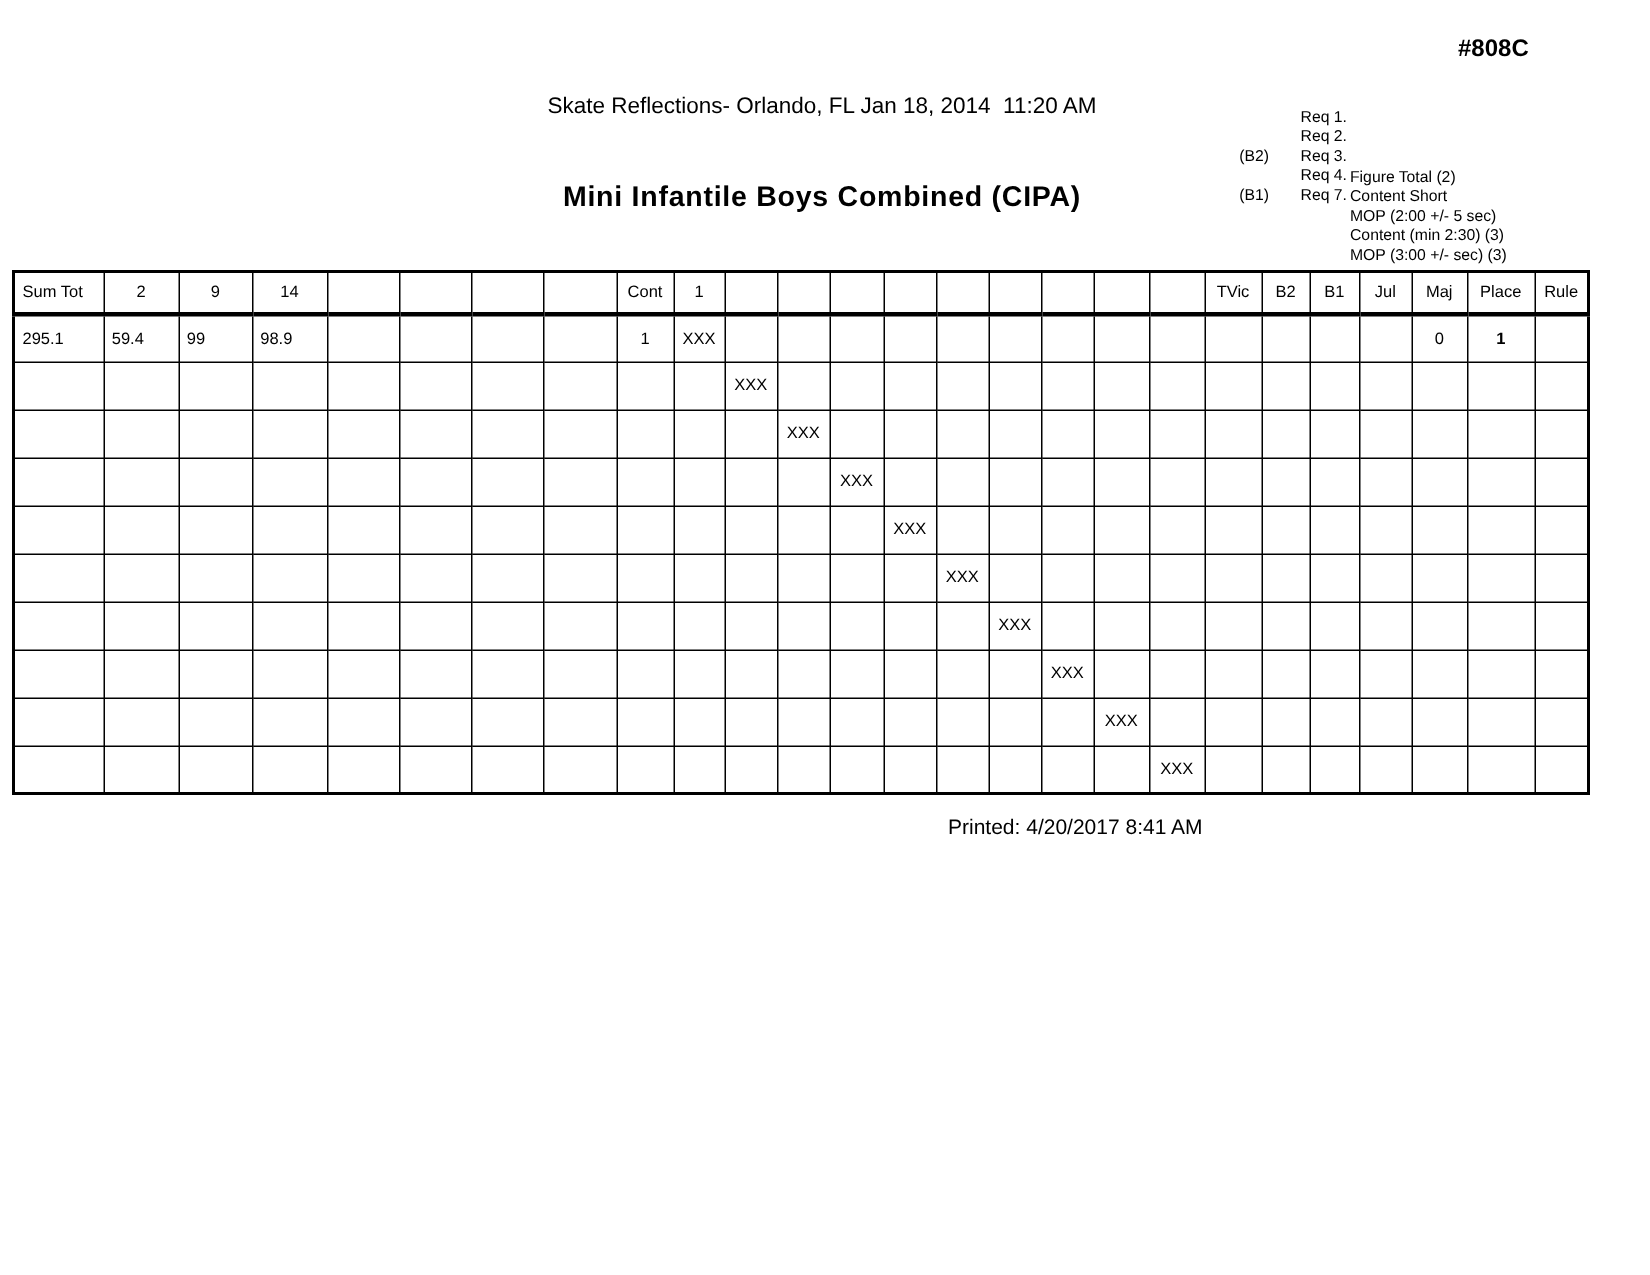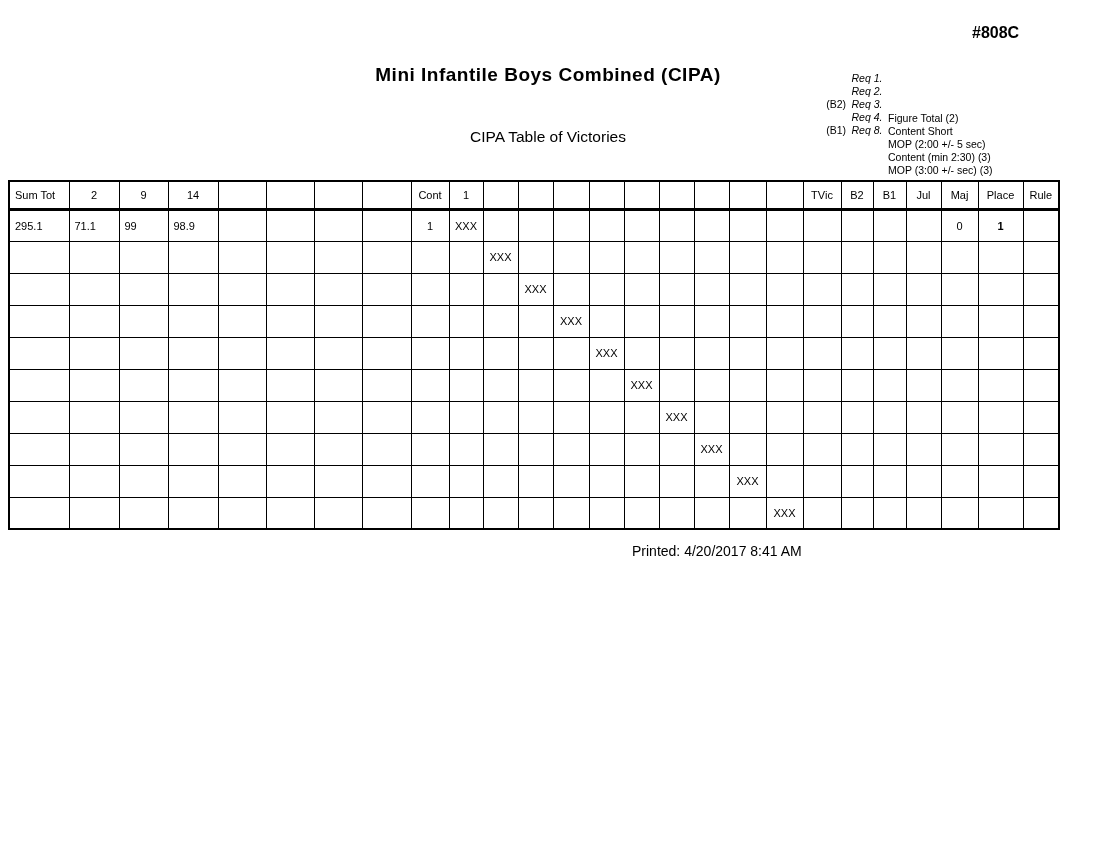--- a/index.html
+++ b/index.html
@@ -28,21 +28,21 @@
   
   .event-number {
     left: 972px; top: 24px;
     font-size: 16px; font-weight: bold; text-align: center;
   }
 
   
   .reqs { left: 818px; top: 72px; font-size: 10.5px; }
   .req-line { display: flex; height: 13px; line-height: 13px; white-space: pre; }
   .req-prefix { width: 28px; text-align: right; }
-  .req-num { width: 38px; margin-left: 2px; text-align: center; font-style: italic; }
+  .req-num { width: 38px; margin-left: 14px; text-align: right; }
   .req-text { margin-left: 2px; text-align: left; margin-top: 40px; }
 
   
   table.victories {
     position: absolute; left: 8px; top: 168px;
     width: 1050px;
     table-layout: fixed;
     border-collapse: collapse;
     border: 2px solid #000;
     background: #fff;
@@ -70,33 +70,34 @@
   .printed {
     left: 632px; top: 543px;
     font-size: 14px;
     white-space: pre;
   }
 </style>
 </head>
 <body>
 
 <div class="abs titles">
+  <div class="t-venue">Skate Reflections- Orlando, FL Jan 18, 2014  11:20 AM</div>
   <div class="t-event">Mini Infantile Boys Combined (CIPA)</div>
   <div class="t-report">CIPA Table of Victories</div>
   <div class="t-page">Page 1</div>
 </div>
 
 <div class="abs event-number">#808C</div>
 
 <div class="abs reqs" id="reqs">
     <div class="req-line"><span class="req-prefix"></span><span class="req-num">Req 1.</span><span class="req-text">Figure Total (2)</span></div>
     <div class="req-line"><span class="req-prefix"></span><span class="req-num">Req 2.</span><span class="req-text">Content Short</span></div>
     <div class="req-line"><span class="req-prefix">(B2)</span><span class="req-num">Req 3.</span><span class="req-text">MOP (2:00 +/- 5 sec)</span></div>
     <div class="req-line"><span class="req-prefix"></span><span class="req-num">Req 4.</span><span class="req-text">Content (min 2:30) (3)</span></div>
-    <div class="req-line"><span class="req-prefix">(B1)</span><span class="req-num">Req 8.</span><span class="req-text">MOP (3:00 +/- sec) (3)</span></div>
+    <div class="req-line"><span class="req-prefix">(B1)</span><span class="req-num">Req 7.</span><span class="req-text">MOP (3:00 +/- sec) (3)</span></div>
   </div>
 
 <table class="victories" id="victories">
     <colgroup>
       <col style="width: 60px;">
       <col style="width: 50px;">
       <col style="width: 49px;">
       <col style="width: 50px;">
       <col style="width: 48px;">
       <col style="width: 48px;">
@@ -147,21 +148,21 @@
         <th>B1</th>
         <th>Jul</th>
         <th>Maj</th>
         <th>Place</th>
         <th>Rule</th>
       </tr>
     </thead>
     <tbody>
       <tr>
         <td class="al">295.1</td>
-        <td class="al">71.1</td>
+        <td class="al">59.4</td>
         <td class="al">99</td>
         <td class="al">98.9</td>
         <td></td>
         <td></td>
         <td></td>
         <td></td>
         <td>1</td>
         <td>XXX</td>
         <td></td>
         <td></td>

